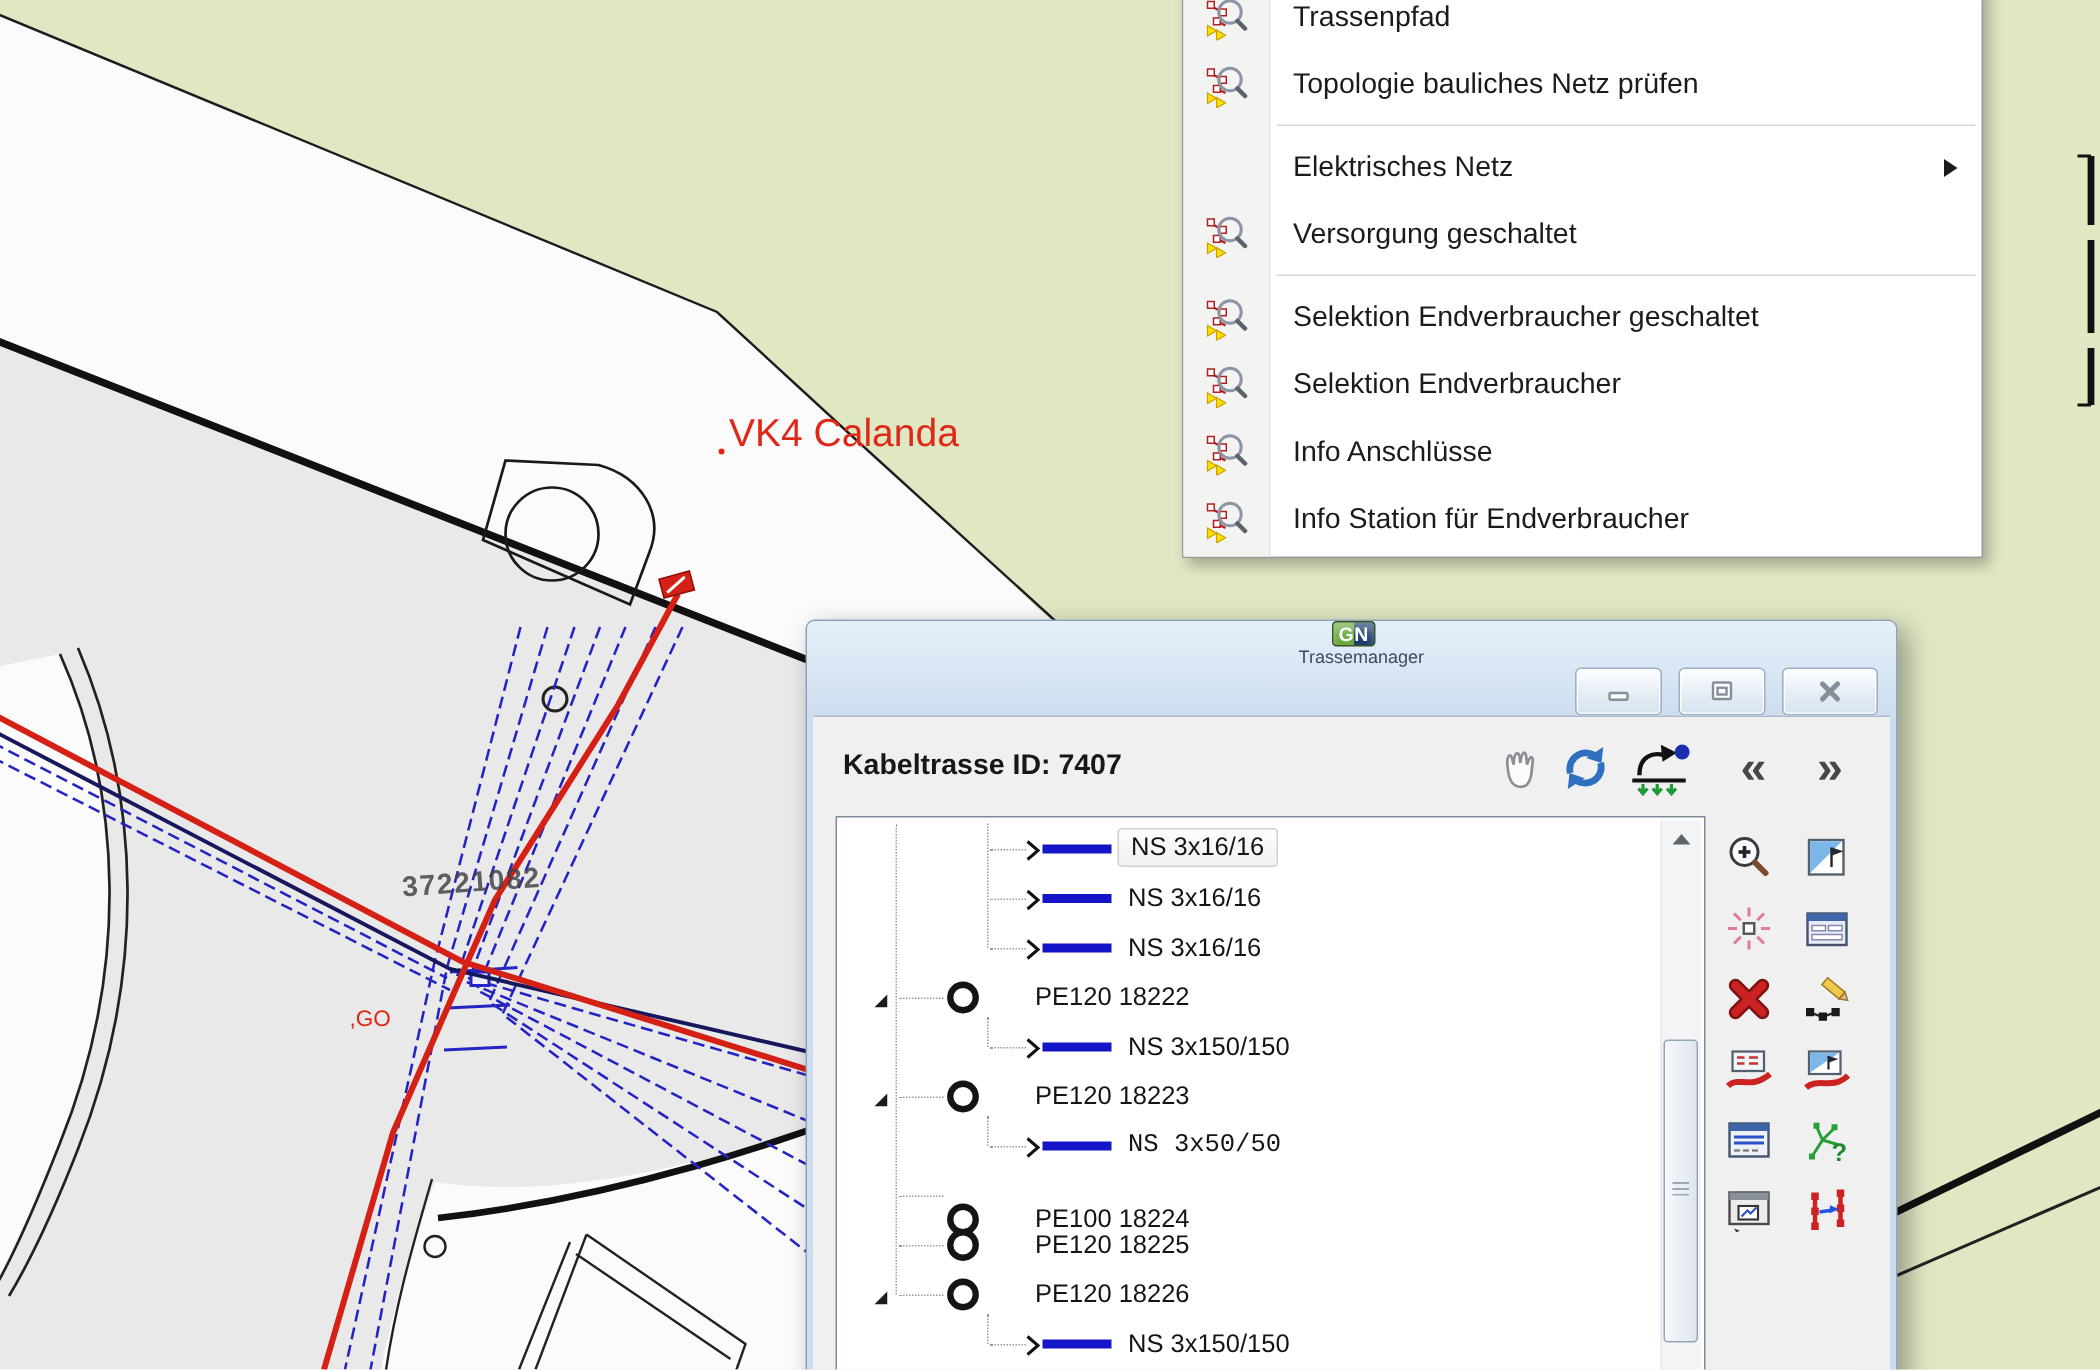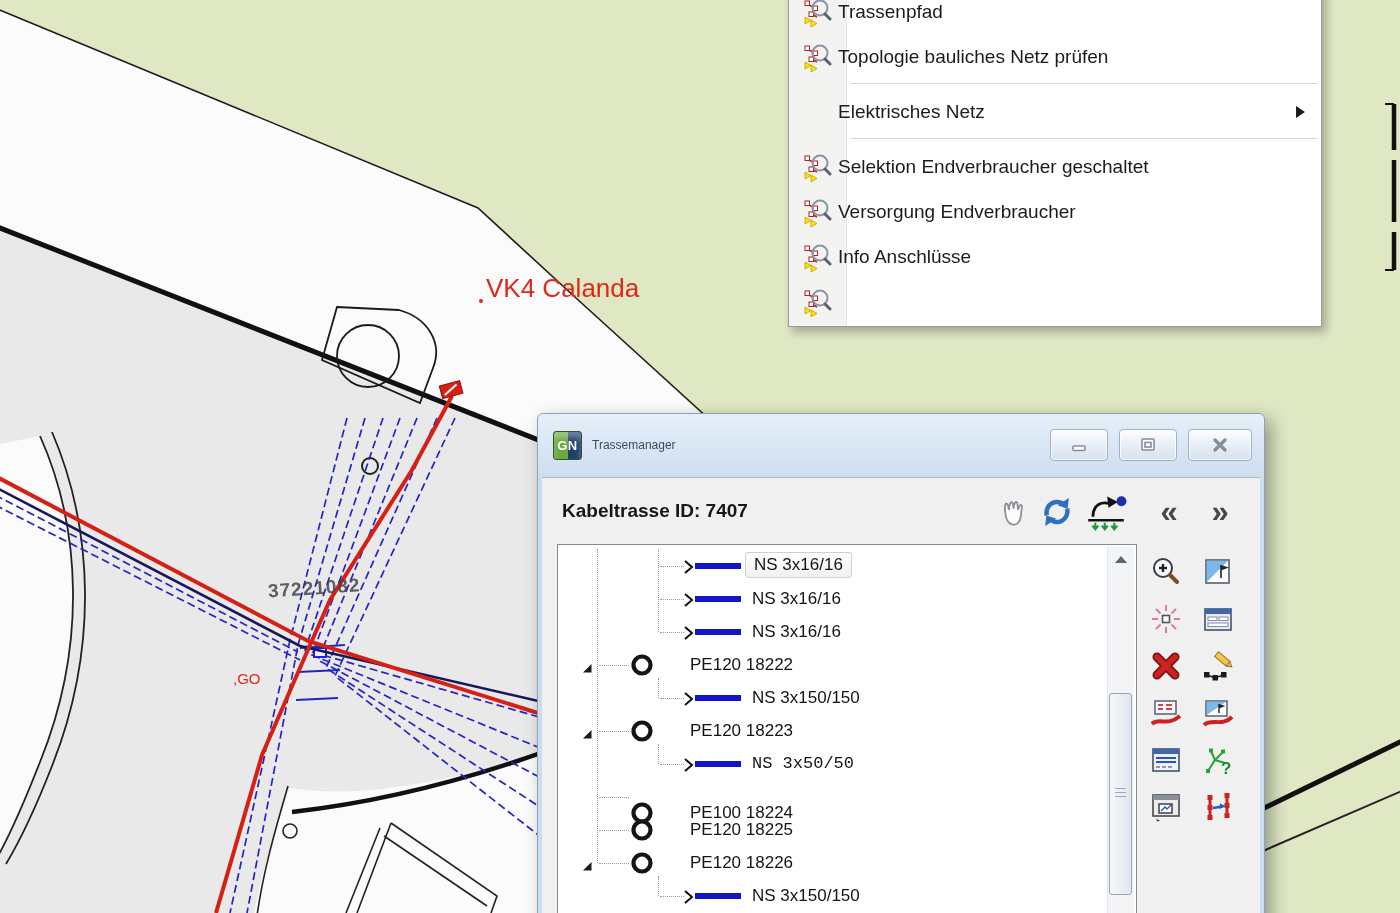--- a/index.html
+++ b/index.html
@@ -8,30 +8,30 @@
   svg text{font-family:"Liberation Sans",sans-serif;}
 
   
   .ctx-menu{position:absolute;left:788px;top:-14px;width:534px;background:#fff;
     border:1px solid #9a9a9a;box-shadow:4px 5px 9px rgba(0,0,0,.28);padding:2px 0;box-sizing:border-box;}
   .ctx-menu .icon-strip{position:absolute;left:0;top:0;bottom:0;width:57px;background:#f3f3f1;
     border-right:1px solid #e4e4e4;}
   .menu-item{position:relative;height:45px;display:flex;align-items:center;cursor:default;}
   .menu-icon{width:30px;height:30px;margin-left:13px;flex:0 0 30px;}
   .menu-icon.empty{visibility:hidden;}
-  .menu-label{margin-left:6px;font-size:19px;color:#1b1b1b;}
+  .menu-label{margin-left:30px;font-size:19px;color:#1b1b1b;}
   .menu-sep{height:1px;border-top:1px solid #d6d6d6;margin:4px 4px 4px 62px;}
   .submenu-arrow{position:absolute;right:16px;width:0;height:0;border-left:9px solid #1b1b1b;
     border-top:6px solid transparent;border-bottom:6px solid transparent;}
 
   
   .tm-window{position:absolute;left:537px;top:413px;width:728px;height:540px;box-sizing:border-box;
     background:linear-gradient(180deg,#e6eff9,#cadcee 70px,#cadcee);
     border:1px solid #8ba2b9;border-radius:6px 6px 0 0;box-shadow:6px 6px 18px rgba(0,0,0,.35);}
-  .tm-titlebar{height:62px;display:flex;align-items:center;padding:0 12px 0 15px;}
+  .tm-titlebar{height:62px;display:flex;align-items:center;padding:0 12px 0 15px;flex-direction:column;}
   .tm-logo{width:27px;height:27px;border-radius:3px;border:1px solid #37531f;
     background:linear-gradient(90deg,#69a93f 50%,#1d3f70 50%);color:#fff;font-size:13px;font-weight:bold;
     display:flex;align-items:center;justify-content:center;letter-spacing:.5px;
     box-shadow:inset 0 6px 6px rgba(255,255,255,.35);}
   .tm-title{margin-left:10px;font-size:12px;color:#3c4b5e;}
   .tm-controls{margin-left:auto;display:flex;gap:11px;}
   .win-btn{width:56px;height:30px;border:1px solid #9db0c4;border-radius:4px;cursor:default;
     background:linear-gradient(#fdfeff,#e9f0f7 45%,#d6e2ee);display:flex;align-items:center;justify-content:center;
     box-shadow:inset 0 0 0 1px rgba(255,255,255,.85);}
   .win-btn.close{width:62px;}
@@ -180,20 +180,33 @@
             <path d="M9 23 l6 3.5 -6 3.5 z" fill="#ffe000" stroke="#c8a000" stroke-width="0.8"></path>
           </svg></span>
         <span class="menu-label">Topologie bauliches Netz prüfen</span>
       </div>
       <div class="menu-sep"></div>
       <div class="menu-item">
         <span class="menu-icon empty"></span>
         <span class="menu-label">Elektrisches Netz</span>
         <span class="submenu-arrow"></span>
       </div>
+      <div class="menu-item">
+        <span class="menu-icon"><svg viewBox="0 0 30 30" width="100%" height="100%">
+            <path d="M5 7 L13 11 L9 17 L15 20" stroke="#b02020" fill="none" stroke-width="1.5"></path>
+            <rect x="3" y="4" width="4.5" height="4.5" fill="#fff" stroke="#b02020"></rect>
+            <rect x="11" y="9" width="4.5" height="4.5" fill="#fff" stroke="#b02020"></rect>
+            <rect x="7" y="15" width="4.5" height="4.5" fill="#fff" stroke="#b02020"></rect>
+            <circle cx="18" cy="11" r="7.5" fill="none" stroke="#8b95a5" stroke-width="2"></circle>
+            <line x1="23" y1="17" x2="28" y2="22" stroke="#5a626e" stroke-width="3" stroke-linecap="round"></line>
+            <path d="M3 20 l6 3.5 -6 3.5 z" fill="#ffe000" stroke="#c8a000" stroke-width="0.8"></path>
+            <path d="M9 23 l6 3.5 -6 3.5 z" fill="#ffe000" stroke="#c8a000" stroke-width="0.8"></path>
+          </svg></span>
+        <span class="menu-label">Versorgung geschaltet</span>
+      </div>
       <div class="menu-sep"></div>
       <div class="menu-item">
         <span class="menu-icon"><svg viewBox="0 0 30 30" width="100%" height="100%">
             <path d="M5 7 L13 11 L9 17 L15 20" stroke="#b02020" fill="none" stroke-width="1.5"></path>
             <rect x="3" y="4" width="4.5" height="4.5" fill="#fff" stroke="#b02020"></rect>
             <rect x="11" y="9" width="4.5" height="4.5" fill="#fff" stroke="#b02020"></rect>
             <rect x="7" y="15" width="4.5" height="4.5" fill="#fff" stroke="#b02020"></rect>
             <circle cx="18" cy="11" r="7.5" fill="none" stroke="#8b95a5" stroke-width="2"></circle>
             <line x1="23" y1="17" x2="28" y2="22" stroke="#5a626e" stroke-width="3" stroke-linecap="round"></line>
             <path d="M3 20 l6 3.5 -6 3.5 z" fill="#ffe000" stroke="#c8a000" stroke-width="0.8"></path>
@@ -205,21 +218,21 @@
         <span class="menu-icon"><svg viewBox="0 0 30 30" width="100%" height="100%">
             <path d="M5 7 L13 11 L9 17 L15 20" stroke="#b02020" fill="none" stroke-width="1.5"></path>
             <rect x="3" y="4" width="4.5" height="4.5" fill="#fff" stroke="#b02020"></rect>
             <rect x="11" y="9" width="4.5" height="4.5" fill="#fff" stroke="#b02020"></rect>
             <rect x="7" y="15" width="4.5" height="4.5" fill="#fff" stroke="#b02020"></rect>
             <circle cx="18" cy="11" r="7.5" fill="none" stroke="#8b95a5" stroke-width="2"></circle>
             <line x1="23" y1="17" x2="28" y2="22" stroke="#5a626e" stroke-width="3" stroke-linecap="round"></line>
             <path d="M3 20 l6 3.5 -6 3.5 z" fill="#ffe000" stroke="#c8a000" stroke-width="0.8"></path>
             <path d="M9 23 l6 3.5 -6 3.5 z" fill="#ffe000" stroke="#c8a000" stroke-width="0.8"></path>
           </svg></span>
-        <span class="menu-label">Versorgung Endverbraucher</span>
+        <span class="menu-label">Selektion Endverbraucher</span>
       </div>
       <div class="menu-item">
         <span class="menu-icon"><svg viewBox="0 0 30 30" width="100%" height="100%">
             <path d="M5 7 L13 11 L9 17 L15 20" stroke="#b02020" fill="none" stroke-width="1.5"></path>
             <rect x="3" y="4" width="4.5" height="4.5" fill="#fff" stroke="#b02020"></rect>
             <rect x="11" y="9" width="4.5" height="4.5" fill="#fff" stroke="#b02020"></rect>
             <rect x="7" y="15" width="4.5" height="4.5" fill="#fff" stroke="#b02020"></rect>
             <circle cx="18" cy="11" r="7.5" fill="none" stroke="#8b95a5" stroke-width="2"></circle>
             <line x1="23" y1="17" x2="28" y2="22" stroke="#5a626e" stroke-width="3" stroke-linecap="round"></line>
             <path d="M3 20 l6 3.5 -6 3.5 z" fill="#ffe000" stroke="#c8a000" stroke-width="0.8"></path>
@@ -231,20 +244,21 @@
         <span class="menu-icon"><svg viewBox="0 0 30 30" width="100%" height="100%">
             <path d="M5 7 L13 11 L9 17 L15 20" stroke="#b02020" fill="none" stroke-width="1.5"></path>
             <rect x="3" y="4" width="4.5" height="4.5" fill="#fff" stroke="#b02020"></rect>
             <rect x="11" y="9" width="4.5" height="4.5" fill="#fff" stroke="#b02020"></rect>
             <rect x="7" y="15" width="4.5" height="4.5" fill="#fff" stroke="#b02020"></rect>
             <circle cx="18" cy="11" r="7.5" fill="none" stroke="#8b95a5" stroke-width="2"></circle>
             <line x1="23" y1="17" x2="28" y2="22" stroke="#5a626e" stroke-width="3" stroke-linecap="round"></line>
             <path d="M3 20 l6 3.5 -6 3.5 z" fill="#ffe000" stroke="#c8a000" stroke-width="0.8"></path>
             <path d="M9 23 l6 3.5 -6 3.5 z" fill="#ffe000" stroke="#c8a000" stroke-width="0.8"></path>
           </svg></span>
+        <span class="menu-label">Info Station für Endverbraucher</span>
       </div>
     </div>
 </div>
 
 
 <div class="tm-window">
   <div class="tm-titlebar">
     <div class="tm-logo">GN</div>
     <div class="tm-title">Trassemanager</div>
     <div class="tm-controls" id="tm-controls">

